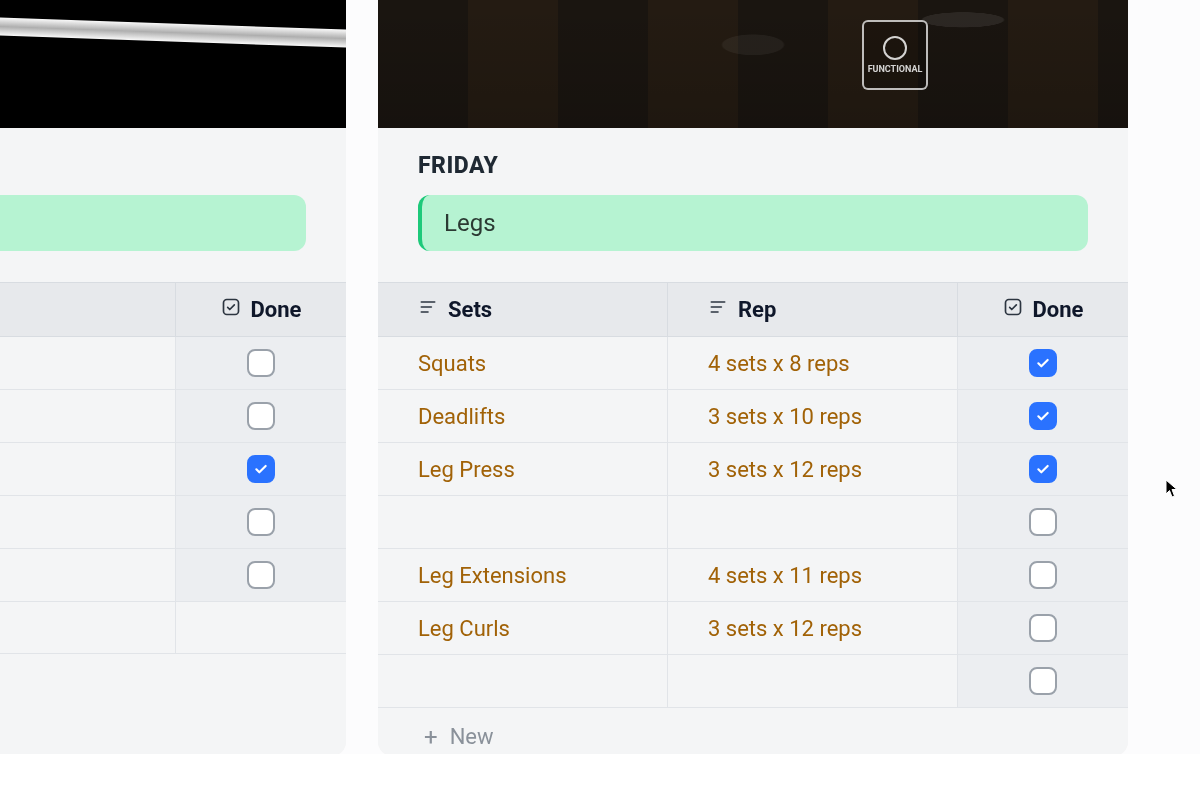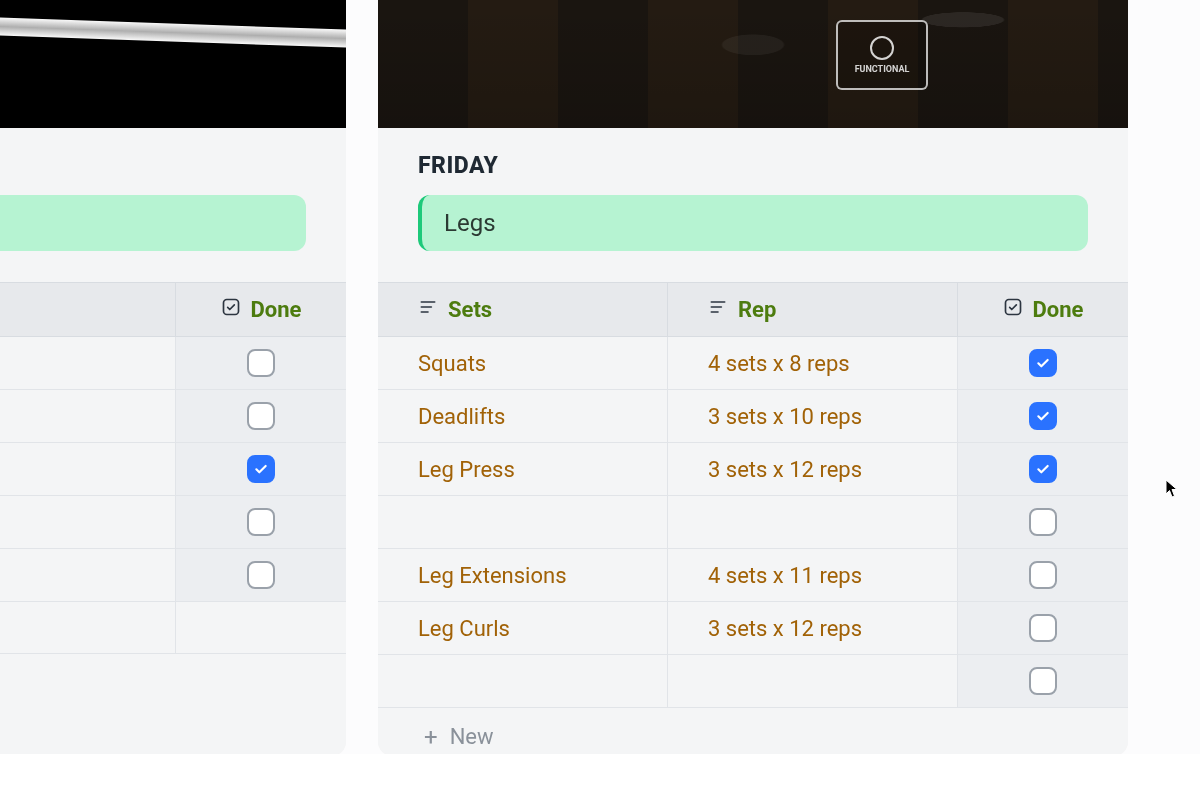--- a/index.html
+++ b/index.html
@@ -87,21 +87,21 @@
       radial-gradient(ellipse at 78% 48%, rgba(255,255,255,0.08) 0 40px, transparent 42px),
       radial-gradient(ellipse at 50% 60%, rgba(255,255,255,0.05) 0 30px, transparent 32px);
   }
   .hero-gym .tag-en{
     position:absolute; right:-6px; top:10px;
     font-weight:800; font-size:60px; letter-spacing:2px;
     color:#f8f8f8; text-shadow:0 2px 6px rgba(0,0,0,.6);
   }
   .hero-gym .sign{
     position:absolute; right:200px; top:100px;
-    width:92px;height:70px;
+    width:66px;height:70px;
     border:2px solid rgba(245,245,245,.75); border-radius:6px;
     display:flex;flex-direction:column;align-items:center;justify-content:center;
     color:rgba(245,245,245,.85); font-size:9px; font-weight:700;
     background:rgba(0,0,0,.2);
   }
   .hero-gym .sign .circ{
     width:24px;height:24px;border:2px solid currentColor;border-radius:50%;
     margin-bottom:4px;
   }
 
@@ -135,21 +135,21 @@
     border-bottom: 1px solid var(--border);
   }
   .card-left .thead, .card-left .trow { grid-template-columns: 1fr 170px; }
   .card-right .thead, .card-right .trow { grid-template-columns: 290px 1fr 170px; }
   .th {
     display: flex;
     align-items: center;
     gap: 10px;
     padding: 14px 20px 14px 40px;
     font-weight: 700;
-    color: #4d7c0f;
+    color: #0f172a;
     border-right: 1px solid var(--border);
   }
   .th:last-child { border-right: none; justify-content:center; padding-left:20px;}
   .th .icon-text, .th .icon-check { flex:0 0 auto; }
 
   .trow {
     display: grid;
     border-bottom: 1px solid var(--row-border);
     min-height: 52px;
   }

